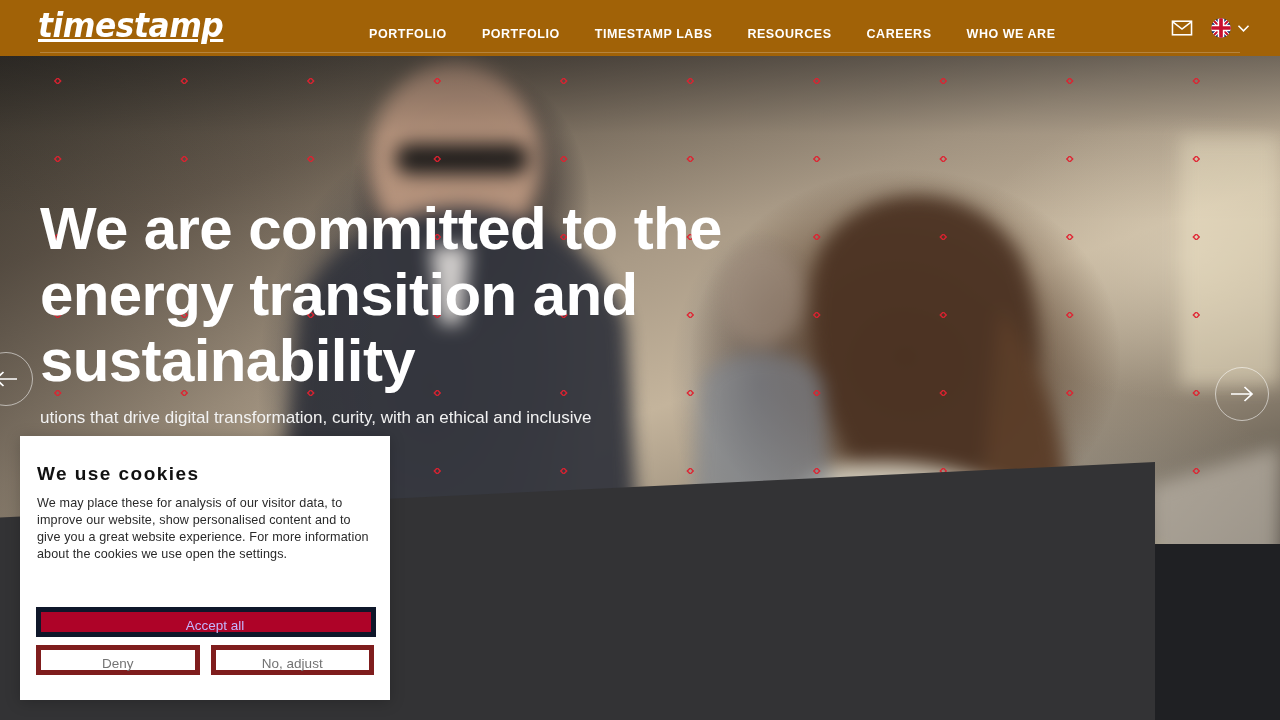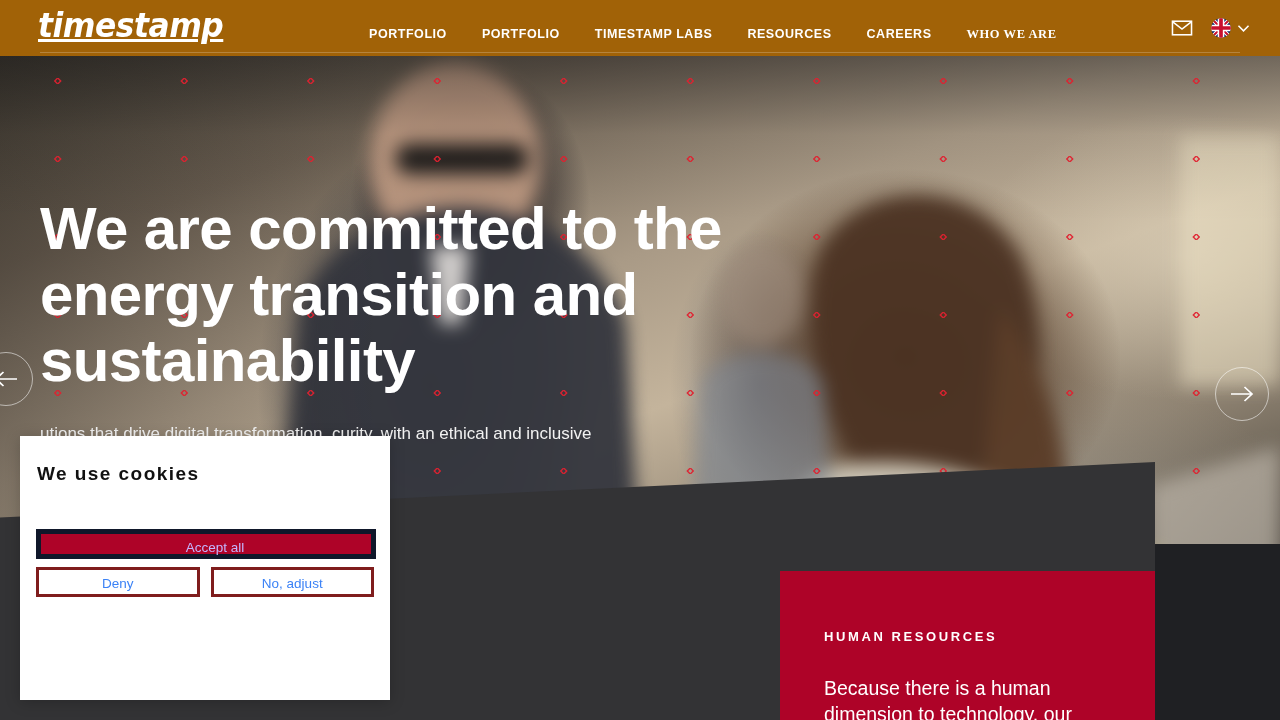--- a/index.html
+++ b/index.html
@@ -68,21 +68,21 @@
     color: #ffffff;
     font-size: 12.5px;
     font-weight: bold;
     letter-spacing: 0.55px;
     text-decoration: none;
     white-space: nowrap;
     line-height: 56px;
     margin-right: 35px;
     font-family: "Liberation Sans", sans-serif;
   }
-  .nav-item:last-child { margin-right: 12px; font-family: Liberation Serif, serif; }
+  .nav-item:last-child { margin-right: 12px; }
 
   .header-right {
     position: absolute;
     right: 30px;
     top: 0;
     height: 56px;
     display: flex;
     align-items: center;
     gap: 18px;
   }
@@ -155,21 +155,21 @@
   }
   .hero-title {
     color: #ffffff;
     font-size: 60px;
     line-height: 66px;
     font-weight: bold;
     letter-spacing: -0.6px;
     font-family: "Liberation Sans", sans-serif;
   }
   .hero-sub {
-    margin-top: 28px;
+    margin-top: 12px;
     color: #f2f2f2;
     font-size: 17px;
     line-height: 23px;
     font-weight: normal;
     max-width: 690px;
     font-family: "Liberation Sans", sans-serif;
   }
 
   
   .car-arrow {
@@ -291,22 +291,22 @@
     border: 5px solid #0f172a;
     padding-left: 18px;
   }
   .btn-row {
     display: flex;
     gap: 11px;
     margin-top: 8px;
   }
   .btn-secondary {
     background: #ffffff;
-    color: #3b82f6;
-    border: 3px solid #7f1d1d;
+    color: #737373;
+    border: 5px solid #7f1d1d;
     width: 164.5px;
   }
 </style>
 </head>
 <body>
 
 <div id="page">
 
   <header class="site-header">
     <a class="logo" href="#">timestamp</a>
@@ -394,28 +394,25 @@
       <svg width="24" height="18" viewBox="0 0 24 18" fill="none">
         <path d="M1 9 H22 M14.5 2 L22 9 L14.5 16" stroke="#ffffff" stroke-width="1.7" fill="none"></path>
       </svg>
     </button>
   </section>
 
   <section class="lower">
     <div class="slab"></div>
     <h2 class="slab-title">nce on all</h2>
 
-    <div class="card-hr">
-      <div class="card-hr-eyebrow">HUMAN RESOURCES</div>
-      <div class="card-hr-body">Because there is a human dimension to technology, our</div>
-    </div>
   </section>
 
   <div class="cookie">
     <div class="cookie-title">We use cookies</div>
+    <div class="cookie-body">We may place these for analysis of our visitor data, to improve our website, show personalised content and to give you a great website experience. For more information about the cookies we use open the settings.</div>
     <div class="cookie-actions">
       <button class="btn btn-primary">Accept all</button>
       <div class="btn-row">
         <button class="btn btn-secondary">Deny</button>
         <button class="btn btn-secondary">No, adjust</button>
       </div>
     </div>
   </div>
 
 </div>

